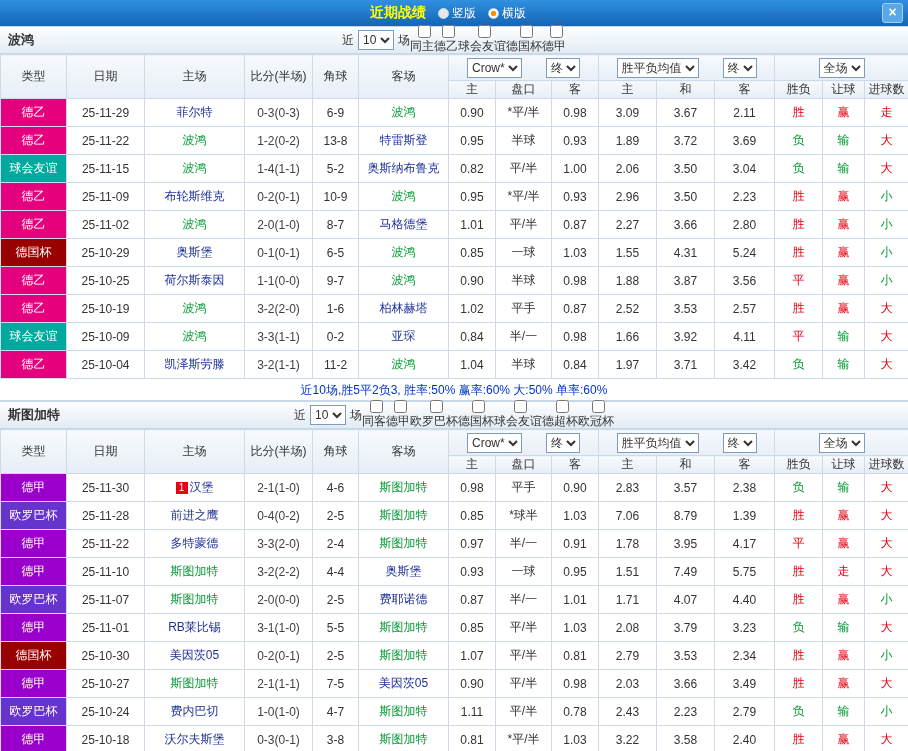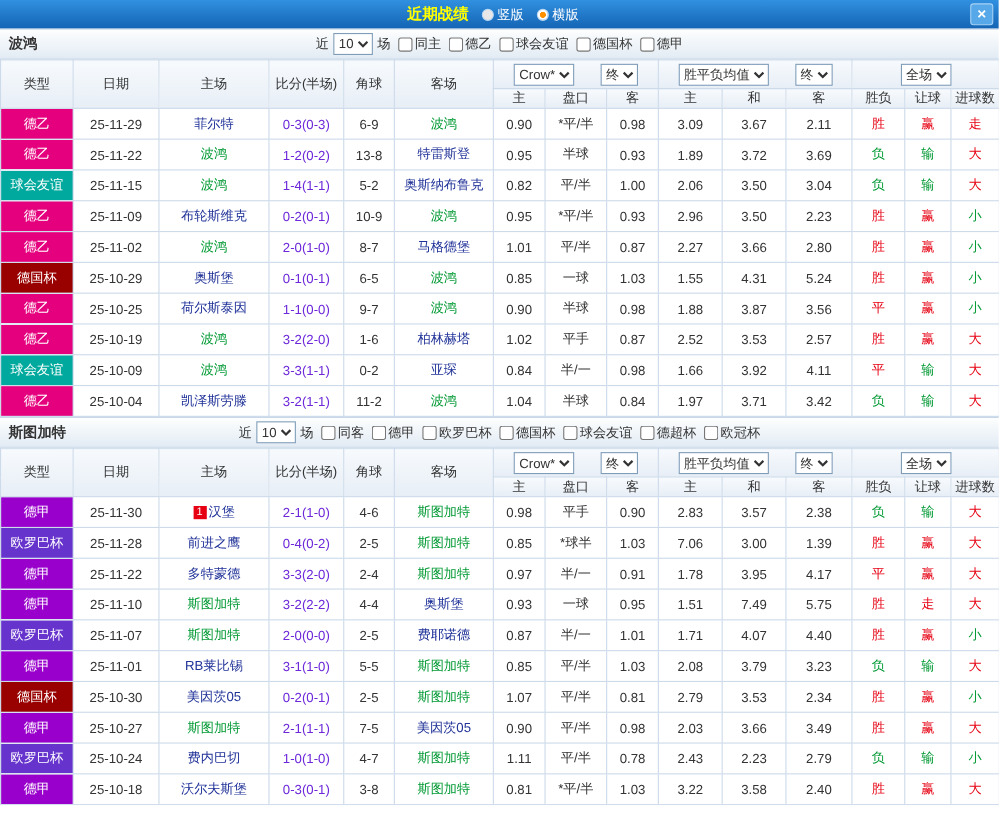--- a/index.html
+++ b/index.html
@@ -40,21 +40,21 @@
     background: linear-gradient(#fdfefe, #e2ebf4);
     border-top: 1px solid #c9d8e8;
     border-bottom: 1px solid #c9d8e8;
     display: flex; align-items: center;
     position: relative;
   }
   .team-name { position: absolute; left: 8px; font-weight: bold; font-size: 13px; color: #333; }
   .filters { display: flex; align-items: center; margin: 0 auto; }
   .filters select { margin: 0 4px; }
   .cb-wrap { display: inline-flex; align-items: center; }
-  .cb { display: inline-flex; align-items: center; cursor: pointer; }
+  .cb { display: inline-flex; align-items: center; cursor: pointer; flex-direction: column; }
   .cb input { width: 13px; height: 13px; margin: 0 2px 0 7px; }
   select {
     font-size: 12px; height: 20px;
     border: 1px solid #7f9db9; background: #fff; color: #333;
     font-family: "Liberation Sans", "DejaVu Sans", sans-serif;
   }
   
   table.grid { border-collapse: collapse; table-layout: fixed; width: 908px; font-size: 12px; border-radius: 16px; }
   table.grid th, table.grid td {
     border: 1px solid #ccdaea;
@@ -63,21 +63,21 @@
   }
   thead th {
     background: linear-gradient(#f7fafd, #e7eef6);
     font-weight: normal; color: #333;
   }
   tr.h1 th { height: 26px; }
   tr.h2 th { height: 18px; }
   .selwrap { display: flex; align-items: center; justify-content: center; gap: 24px; }
   tbody td { height: 28px; background: #fff; }
   .type-cell { color: #fff; }
-  .score { color: #6d28d9; }
+  .score { color: #404040; }
   .focal { color: #009933; }
   .opp { color: #203298; }
   .red { color: #e60012; }
   .green { color: #009933; }
   .num { color: #333; }
   .rank-badge {
     display: inline-block; background: #e60012; color: #fff;
     font-size: 10px; width: 12px; height: 12px; line-height: 12px;
     margin-right: 2px; vertical-align: middle;
   }
@@ -358,20 +358,21 @@
           <td class="num">1.97</td>
           <td class="num">3.71</td>
           <td class="num">3.42</td>
           <td class="green">负</td>
           <td class="green">输</td>
           <td class="red">大</td>
         </tr>
       </tbody>
   </table>
 
+  <div class="summary">近10场,胜5平2负3, 胜率:50% 赢率:60% 大:50% 单率:60%</div>
 </section>
 
 <section>
   <div class="team-header">
     <span class="team-name">斯图加特</span>
     <div class="filters">
       <span>近</span>
       <select><option>10</option></select>
       <span>场</span>
       <span class="cb-wrap">
@@ -485,21 +486,21 @@
           <td class="type-cell" style="background: rgb(102, 51, 204);">欧罗巴杯</td>
           <td class="num">25-11-28</td>
           <td class="opp">前进之鹰</td>
           <td class="score">0-4(0-2)</td>
           <td class="num">2-5</td>
           <td class="focal">斯图加特</td>
           <td class="num">0.85</td>
           <td class="num">*球半</td>
           <td class="num">1.03</td>
           <td class="num">7.06</td>
-          <td class="num">3.00</td>
+          <td class="num">8.79</td>
           <td class="num">1.39</td>
           <td class="red">胜</td>
           <td class="red">赢</td>
           <td class="red">大</td>
         </tr>
         <tr>
           <td class="type-cell" style="background: rgb(153, 0, 204);">德甲</td>
           <td class="num">25-11-22</td>
           <td class="opp">多特蒙德</td>
           <td class="score">3-3(2-0)</td>

